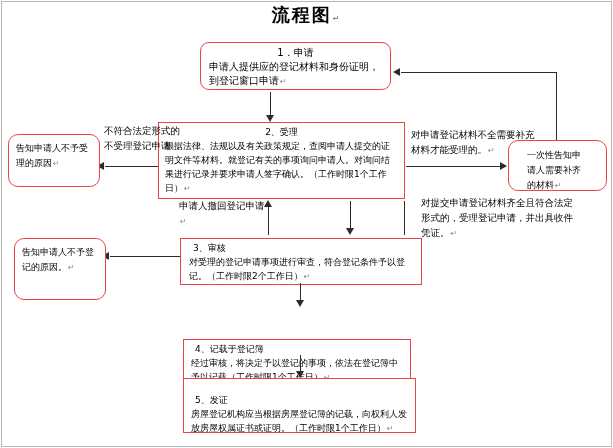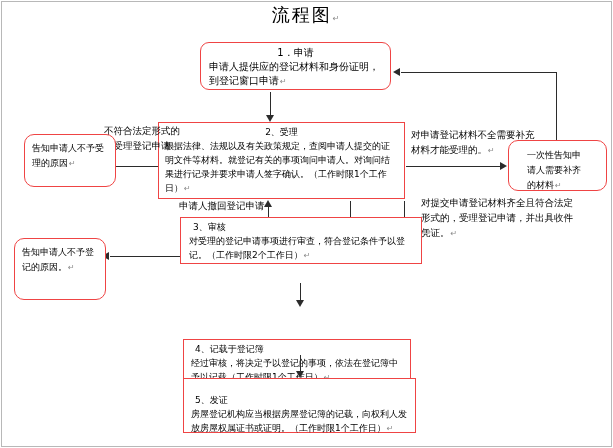--- a/index.html
+++ b/index.html
@@ -1,46 +1,46 @@
 <!DOCTYPE html>
 <html><head>
 <meta charset="utf-8">
 <style>
   html,body{margin:0;padding:0;background:#fff;}
   #canvas{
     position:relative;width:613px;height:448px;background:#fff;
     font-family:"DejaVu Sans",sans-serif;color:#000;overflow:hidden;
   }
   #page-border{position:absolute;left:1px;top:1px;width:609px;height:444px;border:1px solid #b8b8b8;}
-  #title{position:absolute;left:0;top:3px;width:100%;text-align:center;font-size:18px;font-weight:normal;letter-spacing:2px;}
+  #title{position:absolute;left:0;top:3px;width:100%;text-align:center;font-size:18px;font-weight:bold;letter-spacing:2px;}
   .box{position:absolute;border:1px solid #ef4444;background:#fff;font-size:9px;line-height:14px;box-sizing:border-box;}
   .rounded{border-radius:10px;}
   .step .t{display:block;}
   .t-center{text-align:center;}
   .t-left{text-align:left;padding-left:4px;}
   .pmark{color:#8a8a8a;font-size:8px;padding-left:1px;}
   .flowlabel{position:absolute;font-size:9.5px;line-height:15px;}
   .vline,.hline{position:absolute;background:#2b2b2b;}
   .vline{width:1px;}
   .hline{height:1px;}
   .ah{position:absolute;width:0;height:0;}
   .ah-down{border-left:4px solid transparent;border-right:4px solid transparent;border-top:7px solid #2b2b2b;}
   .ah-up{border-left:4px solid transparent;border-right:4px solid transparent;border-bottom:7px solid #2b2b2b;}
   .ah-left{border-top:4px solid transparent;border-bottom:4px solid transparent;border-right:7px solid #2b2b2b;}
   .ah-right{border-top:4px solid transparent;border-bottom:4px solid transparent;border-left:7px solid #2b2b2b;}
 
   
   #b-apply{left:200px;top:42px;width:191px;height:48px;border-radius:9px;padding:3px 8px;font-size:10px;line-height:14px;}
   #b-accept{left:158px;top:122px;width:247px;height:77px;padding:2px 6px;}
-  #b-review{left:180px;top:217px;width:242px;height:47px;padding:2px 8px;}
+  #b-review{left:180px;top:238px;width:242px;height:47px;padding:2px 8px;}
   #b-record{left:183px;top:307px;width:228px;height:47px;padding:2px 7px;margin-top:32px;}
   #b-cert{left:183px;top:378px;width:233px;height:55px;padding:14px 7px;}
 
   
-  #b-no-accept{left:8px;top:134px;width:92px;height:53px;padding:6px 7px;line-height:15px;margin-left:16px;}
+  #b-no-accept{left:8px;top:134px;width:92px;height:53px;padding:6px 7px;line-height:15px;}
   #b-no-register{left:14px;top:238px;width:92px;height:62px;padding:6px 7px;line-height:15px;}
   #b-supplement{left:508px;top:140px;width:99px;height:51px;padding:7px 18px;line-height:15px;}
 
   
   #l-invalid-form{left:104px;top:123px;width:80px;}
   #l-incomplete{left:411px;top:127px;width:126px;}
   #l-withdraw{left:179px;top:198px;width:92px;}
   #l-complete{left:412px;top:195px;width:156px;margin-left:9px;}
   #l-conditions{left:113px;top:228px;width:100px;}
 

